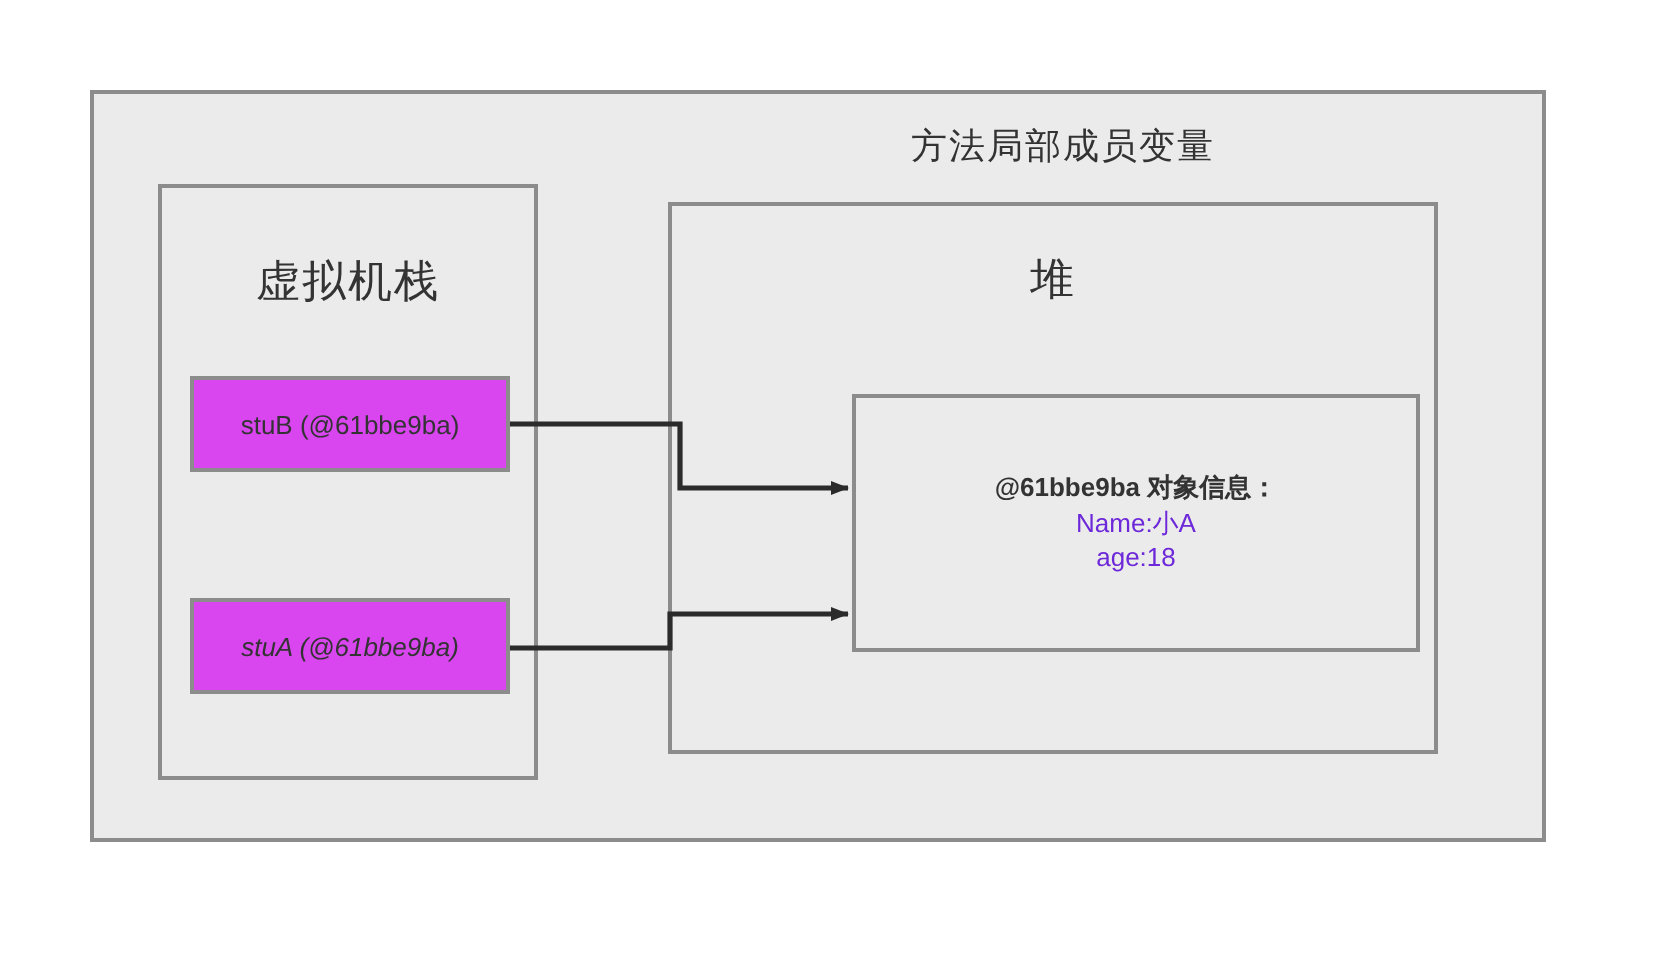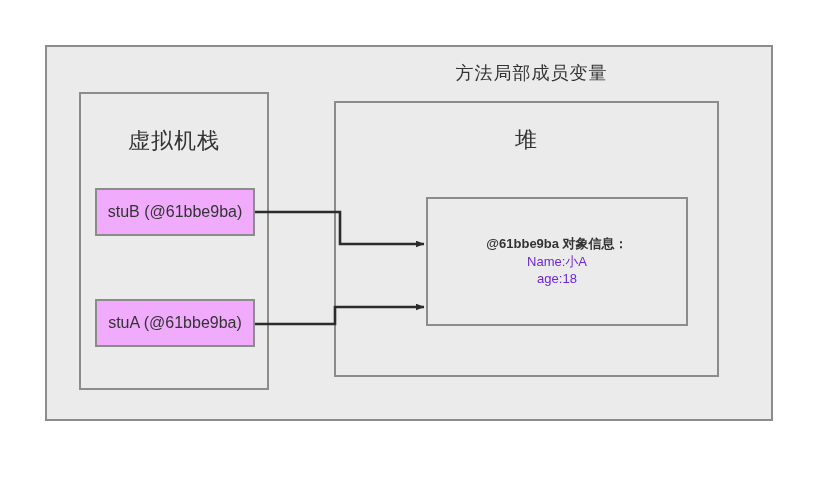--- a/index.html
+++ b/index.html
@@ -88,40 +88,40 @@
     font-size: 22px;
     color: #333333;
     letter-spacing: 1px;
     white-space: nowrap;
   }
 
   
   .var-slot {
     position: absolute;
     box-sizing: border-box;
-    background: #f0abfc;
+    background: #d946ef;
     border: 2px solid #8c8c8c;
     left: 95px;
     width: 160px;
     height: 48px;
     display: flex;
     align-items: center;
     justify-content: center;
-    font-size: 16px;
+    font-size: 13px;
     color: #333333;
     white-space: nowrap;
   }
   #var-slot-stub { top: 188px; }
-  #var-slot-stua { top: 299px; }
+  #var-slot-stua { top: 299px; font-style: italic; }
 
   
   #heap-object {
     left: 426px;
     top: 197px;
-    width: 262px;
+    width: 284px;
     height: 129px;
     display: flex;
     flex-direction: column;
     align-items: center;
     justify-content: center;
     line-height: 1.35;
   }
   #heap-object-header {
     font-size: 13px;
     font-weight: bold;

